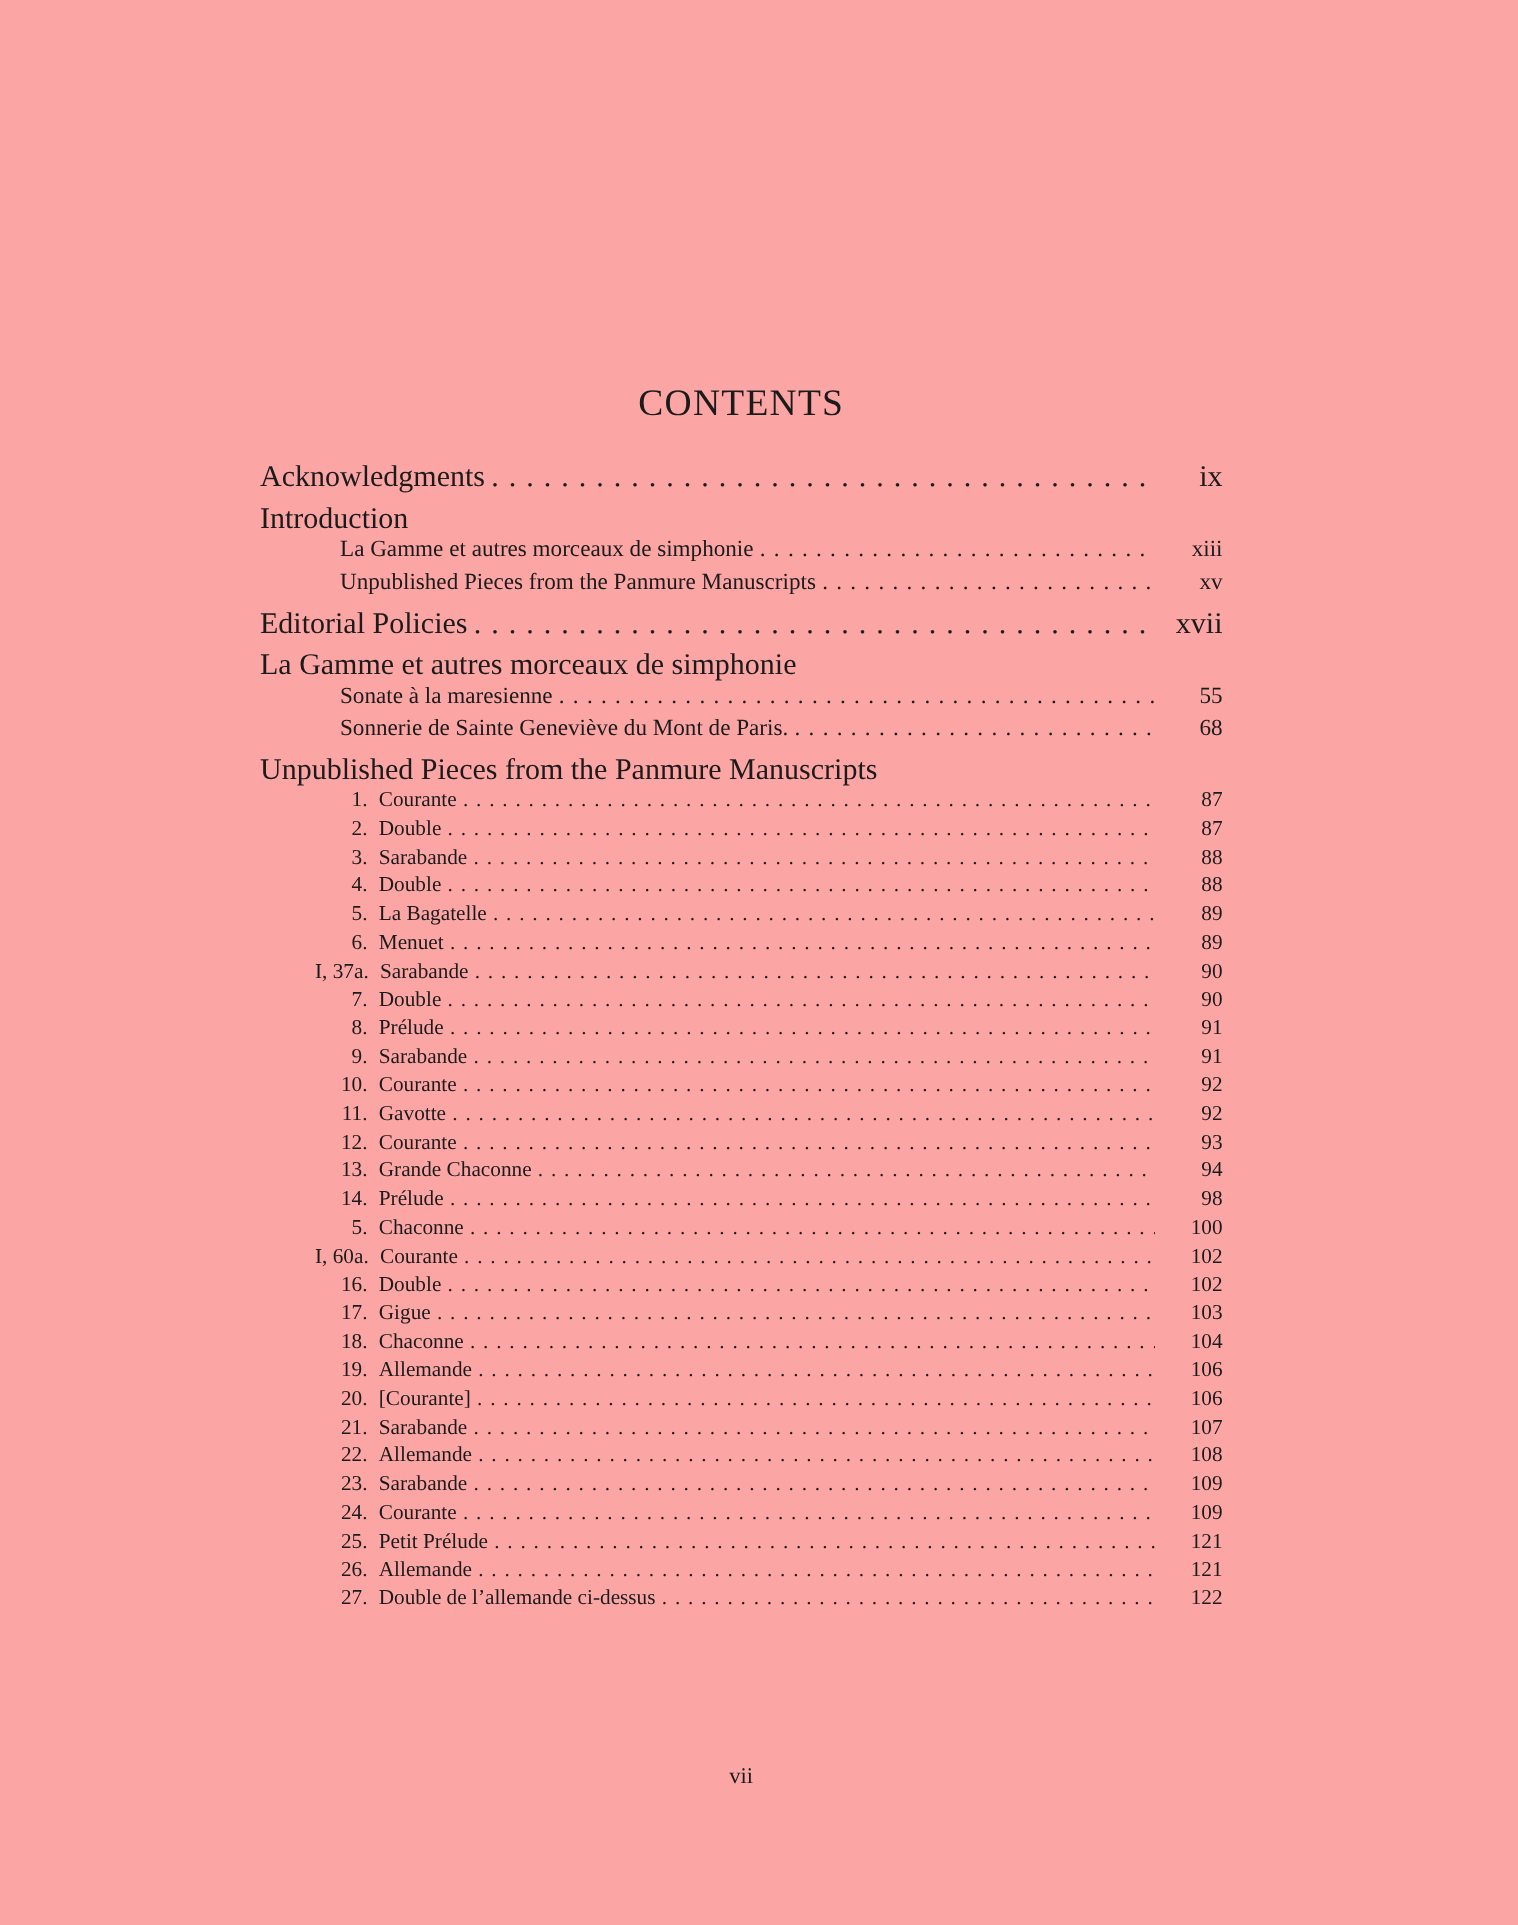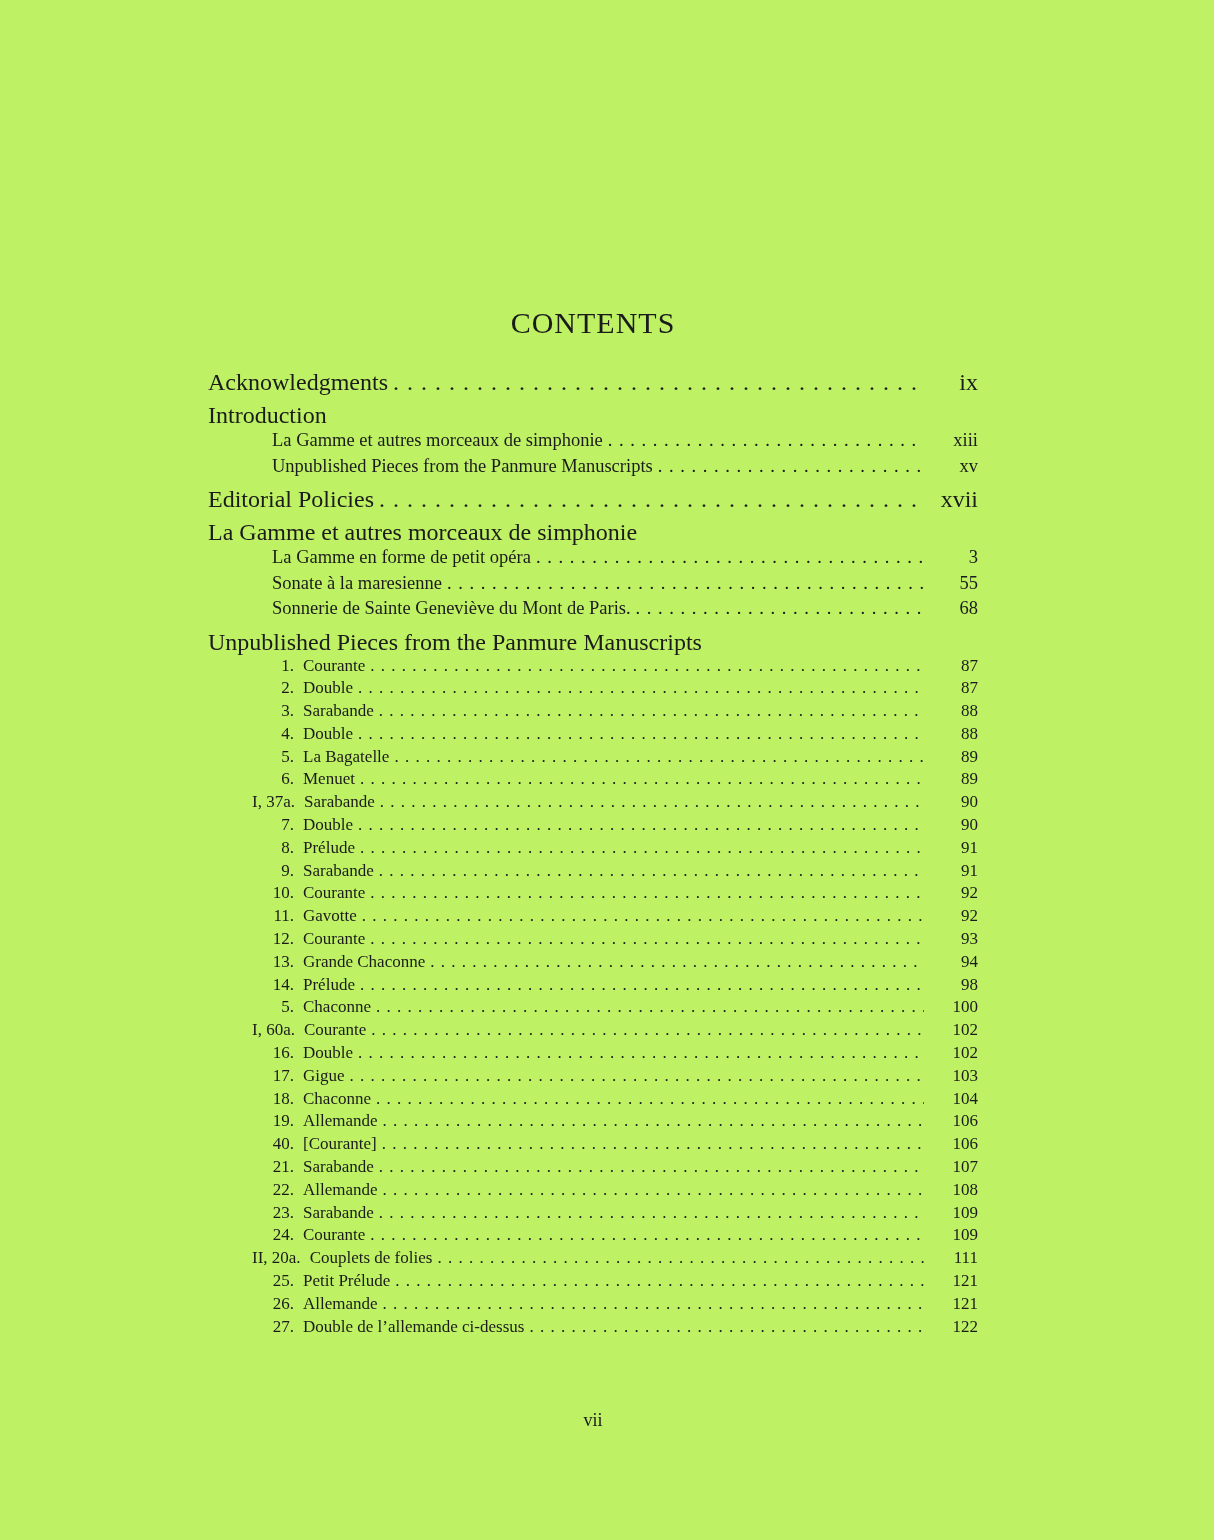--- a/index.html
+++ b/index.html
@@ -1,19 +1,19 @@
 <!DOCTYPE html>
 <html><head>
 <meta charset="utf-8">
 <style>
   html,body{margin:0;padding:0;background:#ffffff;}
   .page{
     position:relative;
     width:1214px;height:1540px;
-    background:#bef264;
+    background:#fca5a5;
     color:#1b1b1b;
     font-family:"Liberation Serif","DejaVu Serif",serif;
     overflow:hidden;
   }
   .content{
     position:absolute;
     left:208px;top:305px;
     width:770px;
   }
   .title{
@@ -97,26 +97,20 @@
     <span class="dots"></span>
     <span class="page-num">xvii</span>
   </div>
         <div class="row lvl0 group italic">
 
     <span class="label">La Gamme et autres morceaux de simphonie</span>
 
   </div>
         <div class="row lvl1">
 
-    <span class="label">La Gamme en forme de petit opéra</span>
-    <span class="dots"></span>
-    <span class="page-num">3</span>
-  </div>
-        <div class="row lvl1">
-
     <span class="label">Sonate à la maresienne</span>
     <span class="dots"></span>
     <span class="page-num">55</span>
   </div>
         <div class="row lvl1">
 
     <span class="label">Sonnerie de Sainte Geneviève du Mont de Paris.</span>
     <span class="dots"></span>
     <span class="page-num">68</span>
   </div>
@@ -245,21 +239,21 @@
     <span class="dots"></span>
     <span class="page-num">104</span>
   </div>
         <div class="row lvl2">
     <span class="num">19.</span>
     <span class="label">Allemande</span>
     <span class="dots"></span>
     <span class="page-num">106</span>
   </div>
         <div class="row lvl2">
-    <span class="num">40.</span>
+    <span class="num">20.</span>
     <span class="label">[Courante]</span>
     <span class="dots"></span>
     <span class="page-num">106</span>
   </div>
         <div class="row lvl2">
     <span class="num">21.</span>
     <span class="label">Sarabande</span>
     <span class="dots"></span>
     <span class="page-num">107</span>
   </div>
@@ -275,26 +269,20 @@
     <span class="dots"></span>
     <span class="page-num">109</span>
   </div>
         <div class="row lvl2">
     <span class="num">24.</span>
     <span class="label">Courante</span>
     <span class="dots"></span>
     <span class="page-num">109</span>
   </div>
         <div class="row lvl2">
-    <span class="num">II, 20a.</span>
-    <span class="label">Couplets de folies</span>
-    <span class="dots"></span>
-    <span class="page-num">111</span>
-  </div>
-        <div class="row lvl2">
     <span class="num">25.</span>
     <span class="label">Petit Prélude</span>
     <span class="dots"></span>
     <span class="page-num">121</span>
   </div>
         <div class="row lvl2">
     <span class="num">26.</span>
     <span class="label">Allemande</span>
     <span class="dots"></span>
     <span class="page-num">121</span>

